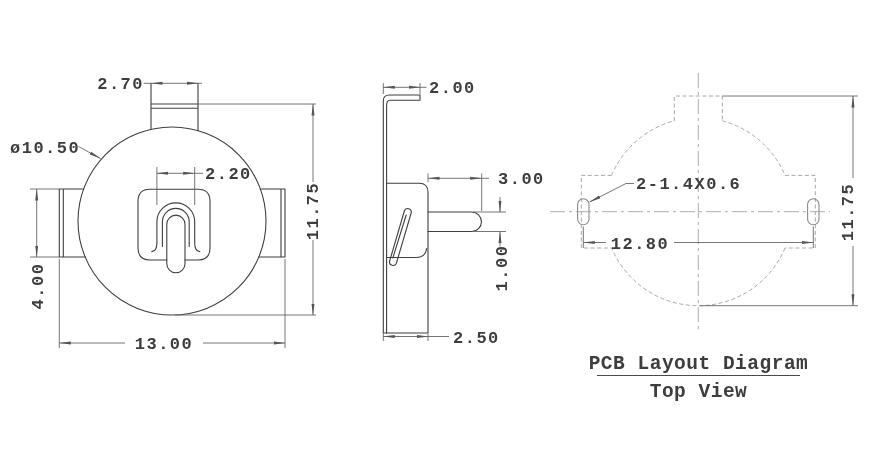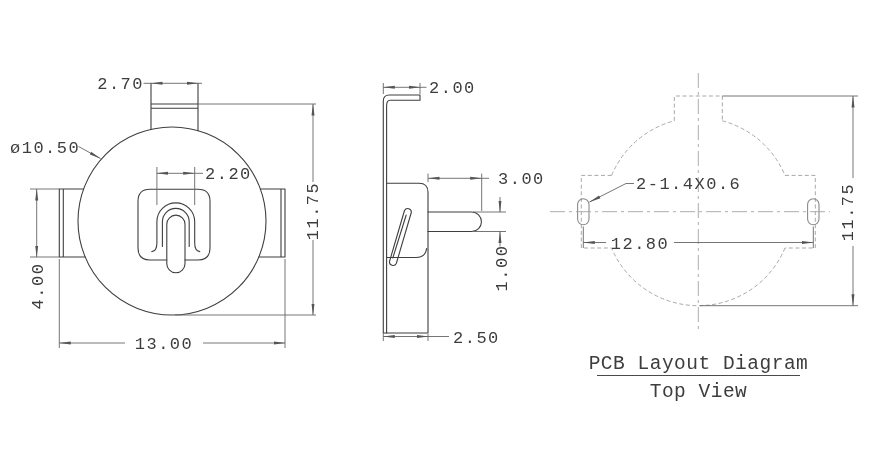--- a/index.html
+++ b/index.html
@@ -1,16 +1,16 @@
 <!DOCTYPE html>
 <html><head>
 <meta charset="utf-8">
 <style>
   html,body{margin:0;padding:0;background:#ffffff;}
-  .page{position:relative;width:883px;height:453px;background:#ffffff;overflow:hidden;}
+  .page{position:relative;width:883px;height:453px;background:#ffffff;overflow:hidden;font-weight:bold;}
   svg{display:block;}
   .geo{stroke:#3f3f3f;fill:none;stroke-width:1.1;stroke-linecap:round;stroke-linejoin:round;}
   .dim{stroke:#666666;fill:none;stroke-width:0.9;}
   .pcbout{stroke:#a8a8a8;fill:none;stroke-width:1;stroke-dasharray:4 2.6;stroke-linejoin:round;}
   .pad{stroke:#8a8a8a;fill:none;stroke-width:1.1;}
   .cl{stroke:#a4a4a4;fill:none;stroke-width:0.9;stroke-dasharray:15 4 3 4;}
   text{font-family:"Liberation Mono","DejaVu Sans Mono",monospace;fill:#3d3d3d;}
   .dt{font-size:17px;letter-spacing:1.5px;}
   .tt{font-size:19.5px;letter-spacing:0.5px;}
 </style>

